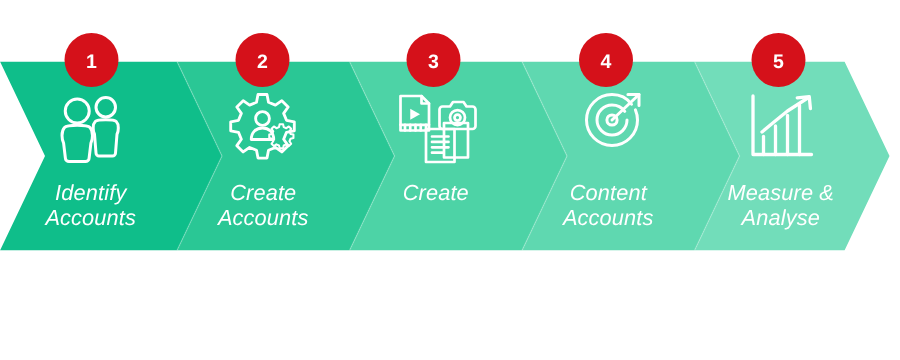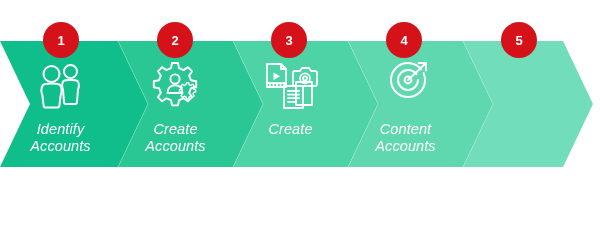--- a/index.html
+++ b/index.html
@@ -164,20 +164,41 @@
 
             <path d="M28,20 L46,3"></path>
             <path d="M38.6,3 L46,3 L46,10.4"></path>
           </g>
         </svg>
       </div>
       <div class="label"><span>Content</span><br><span>Accounts</span></div>
     </div>
   </div>
 
+  <div class="step" style="left:463px;">
+    <div class="step-inner">
+      <div class="icon-wrap">
+        <svg width="52" height="48" viewBox="0 0 52 48">
+          <g fill="none" stroke="#ffffff" stroke-width="2.2" stroke-linecap="round" stroke-linejoin="round">
+
+            <path d="M7,3 L7,42 L46,42"></path>
+
+            <path d="M14,42 L14,30"></path>
+            <path d="M22,42 L22,23"></path>
+            <path d="M30,42 L30,16"></path>
+            <path d="M38,42 L38,9"></path>
+
+            <path d="M13,27 L22,19.5 L30,13 L44,4"></path>
+            <path d="M36.5,4.2 L44.5,3.4 L45.3,11.4"></path>
+          </g>
+        </svg>
+      </div>
+      <div class="label"><span>Measure &amp;</span><br><span>Analyse</span></div>
+    </div>
+  </div>
 
   <div class="badge" style="left: 43px; background: rgb(213, 17, 26); color: rgb(255, 255, 255);">
       <span>1</span>
     </div>
   <div class="badge" style="left: 157px; background: rgb(213, 17, 26); color: rgb(255, 255, 255);">
       <span>2</span>
     </div>
   <div class="badge" style="left: 271px; background: rgb(213, 17, 26); color: rgb(255, 255, 255);">
       <span>3</span>
     </div>

